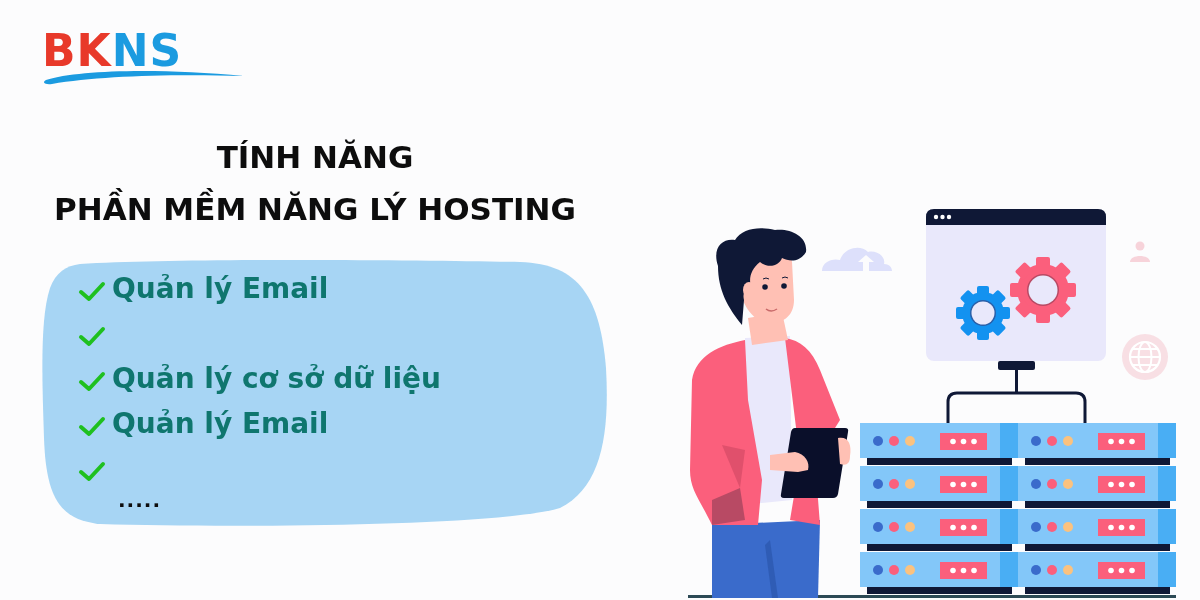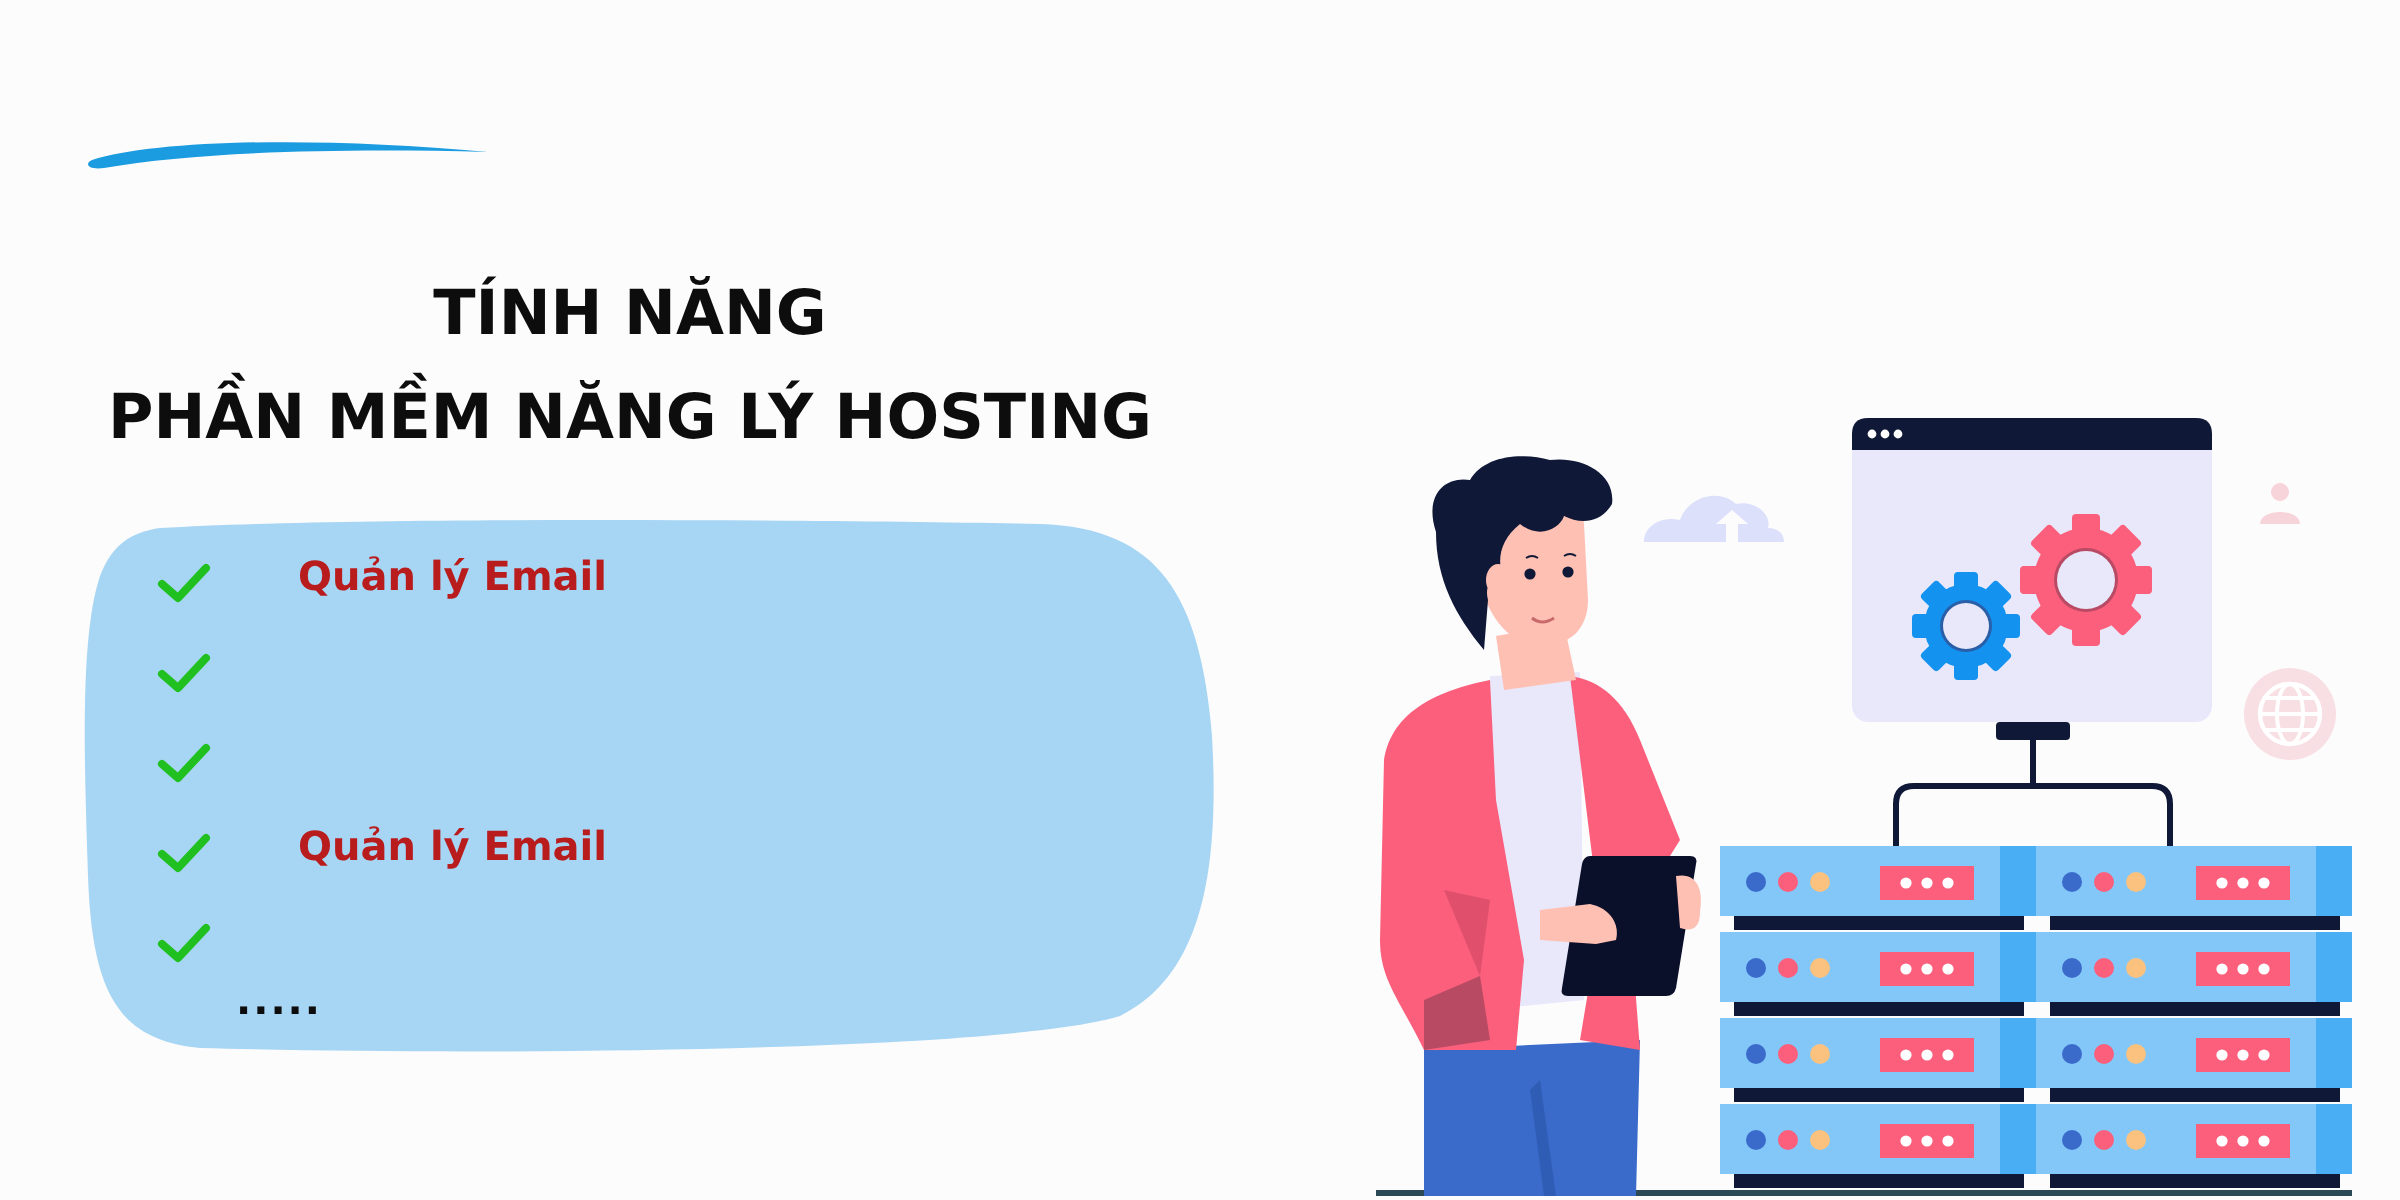--- a/index.html
+++ b/index.html
@@ -29,36 +29,38 @@
 
   .blob { position: absolute; left: 40px; top: 258px; }
 
   .features { position: absolute; left: 78px; top: 268px; }
   .feature {
     position: absolute; left: 0; height: 40px; white-space: nowrap;
     display: flex; align-items: center;
   }
   .feature .check { width: 28px; height: 22px; margin-right: 6px; margin-top: 8px; }
   .feature .label {
-    font-family: "DejaVu Sans", sans-serif; font-weight: bold; color: #b91c1c;
-    font-size: 20px;
-    margin-left: 37px;
+    font-family: "DejaVu Sans", sans-serif; font-weight: bold; color: #0f766e;
+    font-size: 28px;
   }
   .more {
     position: absolute; left: 118px; top: 488px;
     font-family: "DejaVu Sans", sans-serif; font-weight: bold; font-size: 20px;
     color: #0d0d0d; letter-spacing: 1px;
   }
 
   .illus { position: absolute; left: 0; top: 0; }
 </style>
 </head>
 <body>
 
 <div class="logo">
+  <div class="logo-text">
+    <span class="bk">BK</span><span class="ns">NS</span>
+  </div>
   <svg class="logo-swoosh" width="210" height="20" viewBox="0 0 210 20">
     <path d="M8 14 C 40 4, 120 2, 206 10 C 130 8, 60 10, 14 18 C 6 19, 4 16, 8 14 Z" fill="#1b9be0"></path>
   </svg>
 </div>
 
 <div class="title l1">TÍNH NĂNG</div>
 <div class="title l2">PHẦN MỀM NĂNG LÝ HOSTING</div>
 
 <svg class="blob" width="570" height="272" viewBox="0 0 570 272">
   <path d="M40 6 C 140 0, 380 2, 480 4 C 540 6, 560 40, 566 110 C 570 180, 560 230, 520 250 C 460 268, 200 270, 60 266 C 20 262, 6 240, 4 180 C 2 120, 0 60, 10 30 C 16 14, 26 8, 40 6 Z" fill="#a7d5f4"></path>
@@ -73,20 +75,21 @@
   </div>
   <div class="feature" style="top:45px">
     <svg class="check" viewBox="0 0 28 22">
         <path d="M3 11 L11 18 L25 3" stroke="#1fc01f" stroke-width="4" fill="none" stroke-linecap="round" stroke-linejoin="round"></path>
       </svg>
   </div>
   <div class="feature" style="top:90px">
     <svg class="check" viewBox="0 0 28 22">
         <path d="M3 11 L11 18 L25 3" stroke="#1fc01f" stroke-width="4" fill="none" stroke-linecap="round" stroke-linejoin="round"></path>
       </svg>
+    <span class="label">Quản lý cơ sở dữ liệu</span>
   </div>
   <div class="feature" style="top:135px">
     <svg class="check" viewBox="0 0 28 22">
         <path d="M3 11 L11 18 L25 3" stroke="#1fc01f" stroke-width="4" fill="none" stroke-linecap="round" stroke-linejoin="round"></path>
       </svg>
     <span class="label">Quản lý Email</span>
   </div>
   <div class="feature" style="top:180px">
     <svg class="check" viewBox="0 0 28 22">
         <path d="M3 11 L11 18 L25 3" stroke="#1fc01f" stroke-width="4" fill="none" stroke-linecap="round" stroke-linejoin="round"></path>

